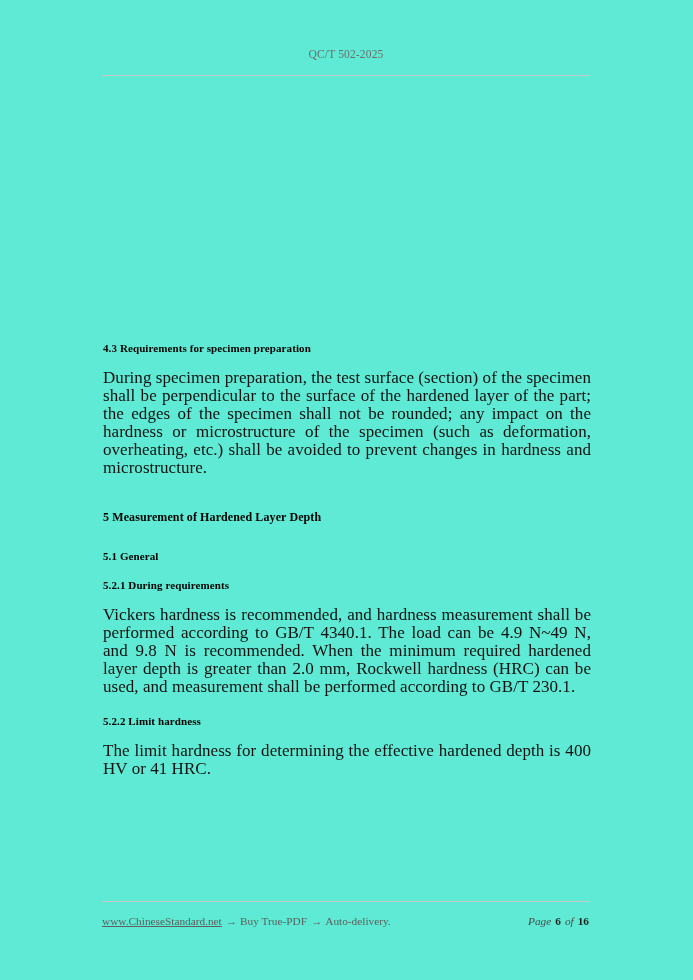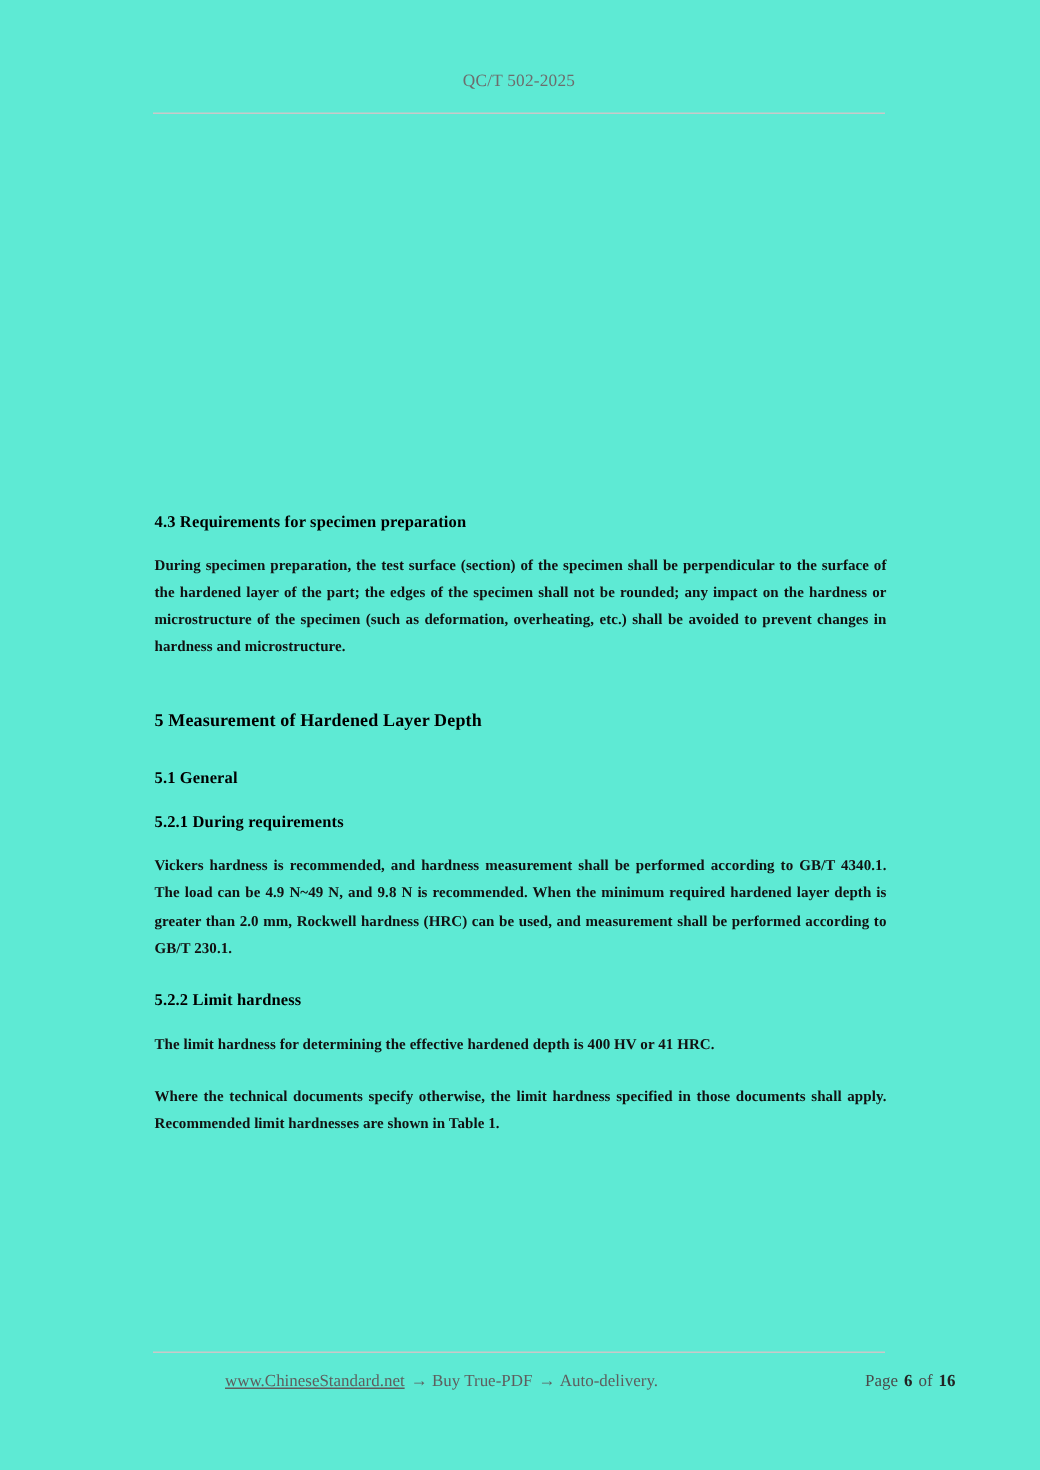--- a/index.html
+++ b/index.html
@@ -63,28 +63,27 @@
   }
   .h2-major {
     font-size: 12px;
     font-weight: bold;
     line-height: 22px;
     margin: 28px 0 20px 0;
     color: #000000;
     letter-spacing: 0.1px;
   }
   .para {
-    font-size: 10px;
+    font-size: 17px;
     line-height: 18.1px;
     margin: 0 0 17px 0;
     text-align: justify;
     text-justify: inter-word;
     color: #111111;
     letter-spacing: 0.05px;
-    font-weight: bold;
   }
   .para.last { margin-bottom: 0; }
   .h3.tight { margin-bottom: 12px; }
 
   
   .footer-rule {
     position: absolute;
     left: 102px;
     top: 901px;
     width: 488px;
@@ -95,21 +94,20 @@
     position: absolute;
     left: 102px;
     top: 913px;
     width: 489px;
     display: flex;
     align-items: baseline;
     justify-content: space-between;
     font-size: 11.3px;
     line-height: 16px;
     color: #5e5e5e;
-    margin-left: 48px;
   }
   .footer-left {
     white-space: nowrap;
   }
   .footer-url {
     color: #5e5e5e;
     text-decoration: underline;
   }
   .footer-arrow {
     display: inline-block;
@@ -120,20 +118,21 @@
     white-space: nowrap;
     color: #4a4a4a;
   }
   .footer-right .num {
     font-weight: bold;
     color: #222222;
     padding: 0 2px;
   }
   .footer-right .word {
     padding: 0 2px;
+    font-style: italic;
   }
 </style>
 </head>
 <body>
 
 <div id="page">
 
   <div class="page-header">
     <span class="header-text">QC/T 502-2025</span>
   </div>
@@ -152,21 +151,20 @@
 
 
     <h3 class="h3">5.2.1 During requirements</h3>
 
     <p class="para">Vickers hardness is recommended, and hardness measurement shall be performed according to GB/T 4340.1. The load can be 4.9 N~49 N, and 9.8 N is recommended. When the minimum required hardened layer depth is greater than 2.0 mm, Rockwell hardness (HRC) can be used, and measurement shall be performed according to GB/T 230.1.</p>
 
     <h3 class="h3">5.2.2 Limit hardness</h3>
 
     <p class="para">The limit hardness for determining the effective hardened depth is 400 HV or 41 HRC.</p>
 
-    <p class="para last">Where the technical documents specify otherwise, the limit hardness specified in those documents shall apply. Recommended limit hardnesses are shown in Table 1.</p>
 
   </div>
 
   <div class="footer-rule"></div>
   <div class="page-footer">
     <span class="footer-left"><a class="footer-url" href="#">www.ChineseStandard.net</a><span class="footer-arrow">→</span><span>Buy True-PDF</span><span class="footer-arrow">→</span><span>Auto-delivery.</span></span>
     <span class="footer-right"><span class="word">Page</span><span class="num">6</span><span class="word">of</span><span class="num">16</span></span>
   </div>
 
 </div>

